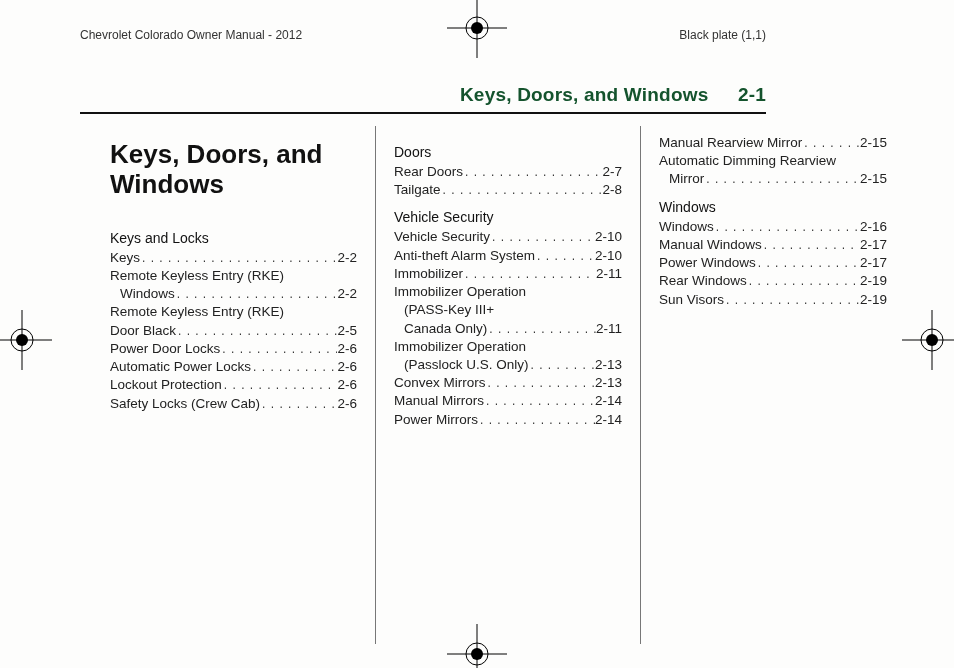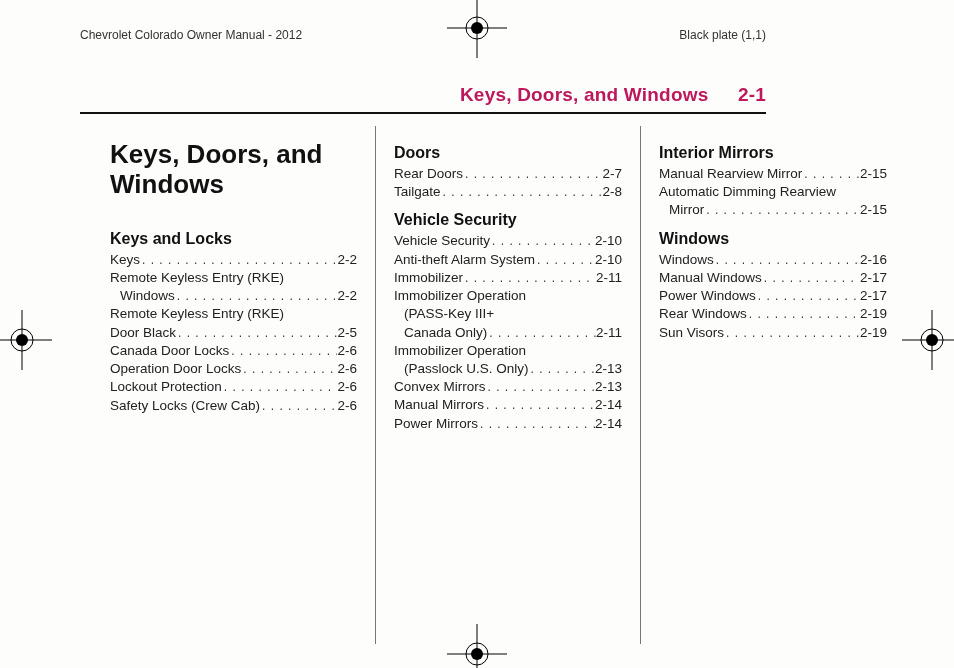--- a/index.html
+++ b/index.html
@@ -47,21 +47,21 @@
 
   
   .chapter {
     position: absolute;
     top: 78px;
     left: 80px;
     right: 32px;
     text-align: right;
     font-size: 19px;
     font-weight: bold;
-    color: #be185d;
+    color: #14532d;
     padding-bottom: 6px;
     border-bottom: 2px solid #111;
     letter-spacing: 0.2px;
   }
   .chapter .pn { margin-left: 24px; }
 
   
   .columns {
     position: absolute;
     top: 120px;
@@ -81,22 +81,22 @@
   }
 
   h1.title {
     font-size: 26px;
     font-weight: bold;
     margin: 6px 0 30px 0;
     line-height: 1.15;
     color: #111;
   }
   .sect {
-    font-size: 16px;
-    font-weight: bold;
+    font-size: 14px;
+    font-weight: normal;
     margin: 10px 0 3px 0;
     color: #111;
   }
   .toc {
     font-size: 13.5px;
     line-height: 1.35;
     color: #222;
   }
   .toc .row {
     display: flex;
@@ -188,26 +188,26 @@
           </div>
         <div class="row">
             <span class="lbl">Remote Keyless Entry (RKE)</span>
           </div>
         <div class="row">
             <span class="lbl">Door Black</span>
             <span class="dots"></span>
             <span class="pg">2-5</span>
           </div>
         <div class="row">
-            <span class="lbl">Canada Door Locks</span>
+            <span class="lbl">Power Door Locks</span>
             <span class="dots"></span>
             <span class="pg">2-6</span>
           </div>
         <div class="row">
-            <span class="lbl">Operation Door Locks</span>
+            <span class="lbl">Automatic Power Locks</span>
             <span class="dots"></span>
             <span class="pg">2-6</span>
           </div>
         <div class="row">
             <span class="lbl">Lockout Protection</span>
             <span class="dots"></span>
             <span class="pg">2-6</span>
           </div>
         <div class="row">
             <span class="lbl">Safety Locks (Crew Cab)</span>
@@ -283,21 +283,20 @@
           </div>
         <div class="row">
             <span class="lbl">Power Mirrors</span>
             <span class="dots"></span>
             <span class="pg">2-14</span>
           </div>
       </div>
     </div>
 
     <div class="col">
-      <div class="sect">Interior Mirrors</div>
       <div class="toc indent">
         <div class="row">
             <span class="lbl">Manual Rearview Mirror</span>
             <span class="dots"></span>
             <span class="pg">2-15</span>
           </div>
         <div class="row">
             <span class="lbl">Automatic Dimming Rearview</span>
           </div>
         <div class="row cont">

